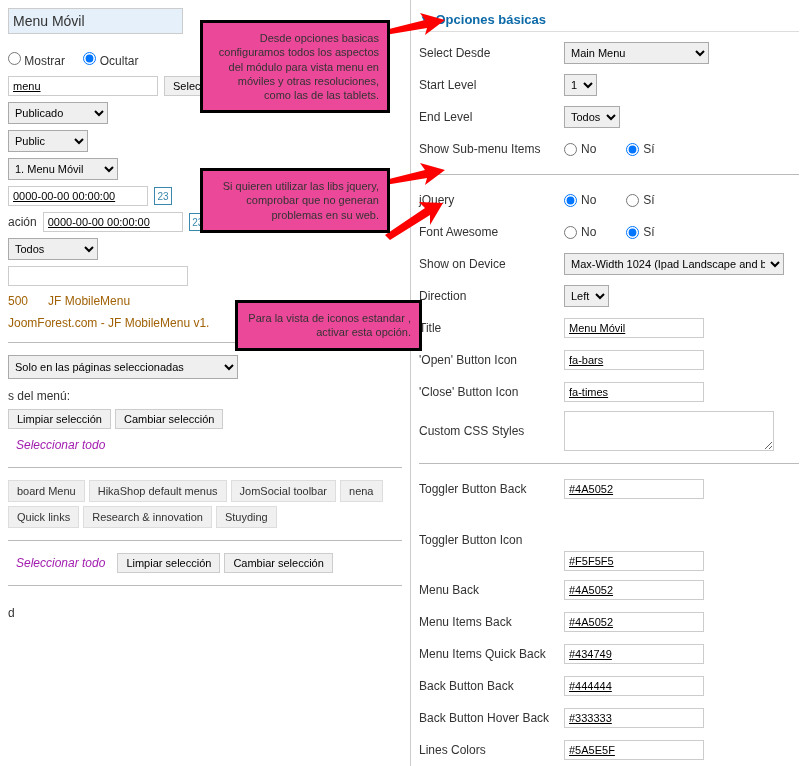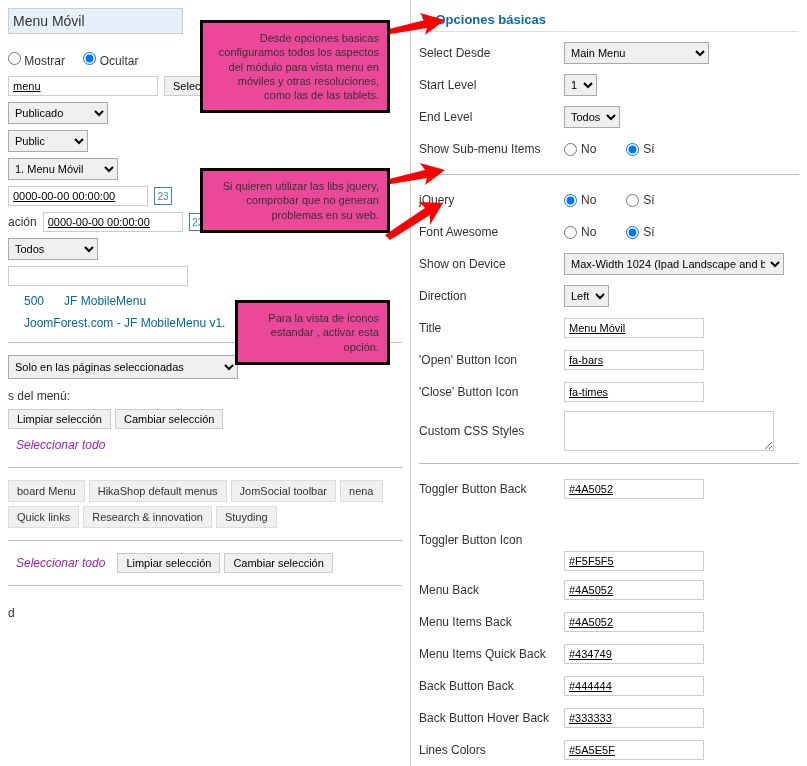--- a/index.html
+++ b/index.html
@@ -9,21 +9,21 @@
 .right { flex: 1; border-left: 1px solid #ccc; padding: 8px; }
 .title-input { width: 175px; padding: 4px; font-size: 14px; background: #e6f0fa; border: 1px solid #ccc; color: #333; margin-bottom: 10px; }
 .radio-row { margin: 8px 0; }
 .radio-row label { margin-right: 15px; }
 .field-row { margin: 6px 0; display: flex; align-items: center; gap: 6px; }
 input[type="text"] { border: 1px solid #ccc; padding: 2px 4px; font-size: 11px; height: 20px; text-decoration: underline; }
 select { border: 1px solid #aaa; padding: 1px 2px; font-size: 11px; height: 22px; }
 .btn { background: #f0f0f0; border: 1px solid #ccc; padding: 3px 8px; font-size: 11px; cursor: pointer; }
 .btn-ghost { background: none; border: none; color: #a21caf; font-size: 12px; cursor: pointer; padding: 3px 8px; font-style: italic; }
 .cal-icon { width: 18px; height: 18px; display: inline-block; background: #fff; border: 1px solid #3a87ad; color: #3a87ad; font-size: 10px; text-align: center; line-height: 10px; padding-top: 4px; }
-.gray { color: #0369a1; font-size: 12px; margin: 8px 16px; }
+.gray { color: #a16207; font-size: 12px; margin: 8px 0; }
 .callout { position: absolute; background: #ec4899; border: 3px solid #000; padding: 8px; width: 190px; text-align: right; font-size: 11px; line-height: 1.3; z-index: 10; }
 .arrow { position: absolute; z-index: 5; }
 .section-title { color: #0d6aa8; font-weight: bold; font-size: 13px; padding: 4px 0; border-bottom: 1px solid #ddd; margin-bottom: 8px; }
 .section-title::before { content: "▼ "; color: #0d6aa8; }
 .opt-row { display: flex; align-items: center; margin: 6px 0; min-height: 26px; }
 .opt-label { width: 145px; font-size: 12px; flex-shrink: 0; }
 .radio-opts { display: flex; gap: 30px; }
 .radio-opts label { display: flex; align-items: center; gap: 4px; }
 .hr { border: none; border-top: 1px solid #bbb; margin: 12px 0; }
 .sel-big { width: 230px; height: 24px; border: 1px solid #aaa; }
@@ -219,21 +219,21 @@
           <input type="text" value="#888888" style="width: 140px;">
         </div>
         <div class="opt-row"></div>
       </div>
 
 </div>
 </div>
 
 <div class="callout" style="top:20px;left:200px">Desde opciones basicas configuramos todos los aspectos del módulo para vista menu en móviles y otras resoluciones, como las de las tablets.</div>
 <div class="callout" style="top:168px;left:200px">Si quieren utilizar las libs jquery, comprobar que no generan problemas en su web.</div>
-<div class="callout" style="top:300px;left:235px;width:155px">Para la vista de iconos estandar  , activar esta opción.</div>
+<div class="callout" style="top:300px;left:235px;width:187px">Para la vista de iconos estandar  , activar esta opción.</div>
 
 <svg class="arrow" style="top:10px;left:385px" width="60" height="30">
     <polygon points="0,20 40,10 35,3 60,10 40,25 42,18 0,25" fill="red"></polygon>
   </svg>
 <svg class="arrow" style="top:160px;left:385px" width="60" height="30">
     <polygon points="0,20 40,10 35,3 60,10 40,25 42,18 0,25" fill="red"></polygon>
   </svg>
 <svg class="arrow" style="top:200px;left:385px" width="60" height="40">
     <polygon points="0,35 40,8 34,2 58,3 45,25 45,15 5,40" fill="red"></polygon>
   </svg>

